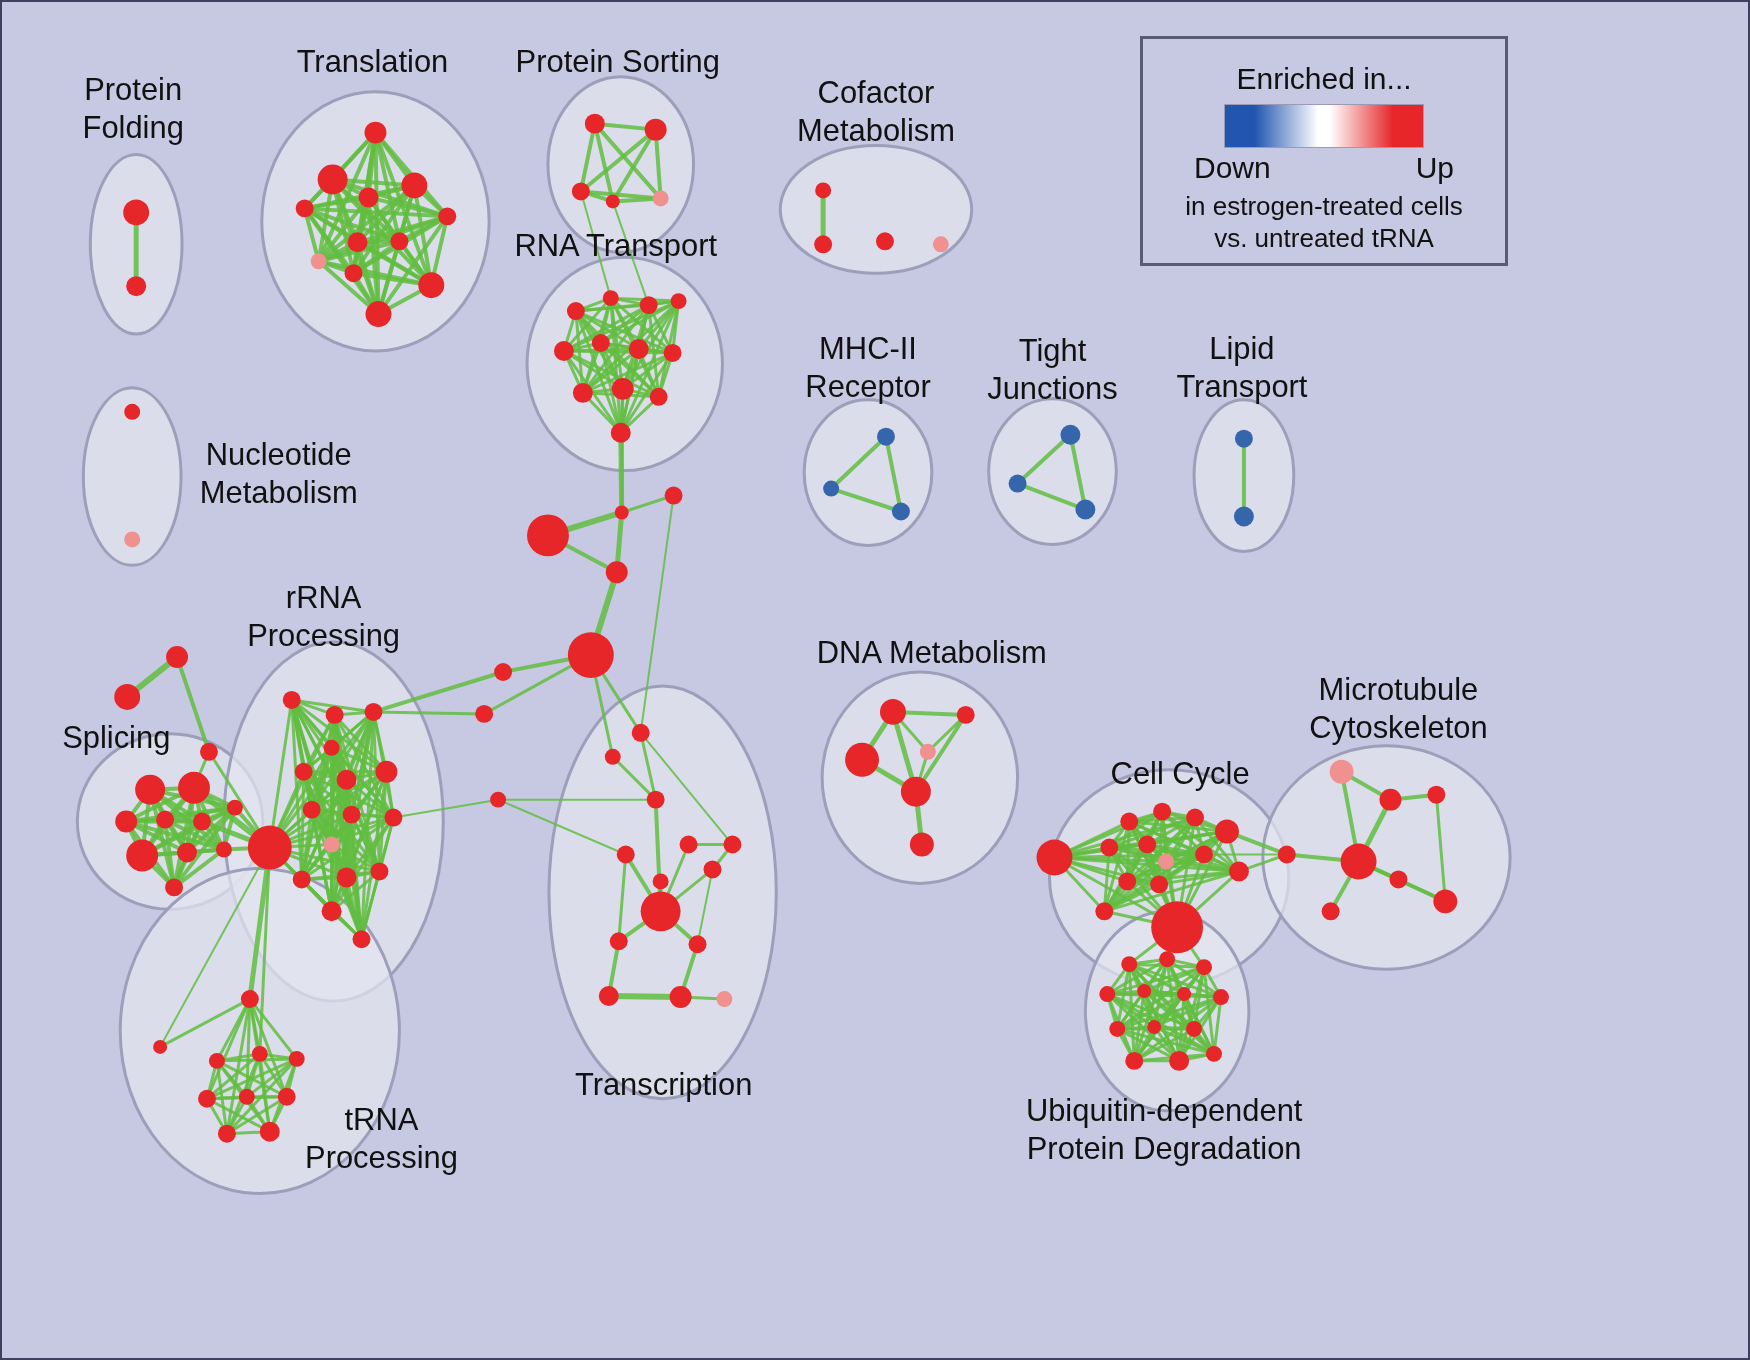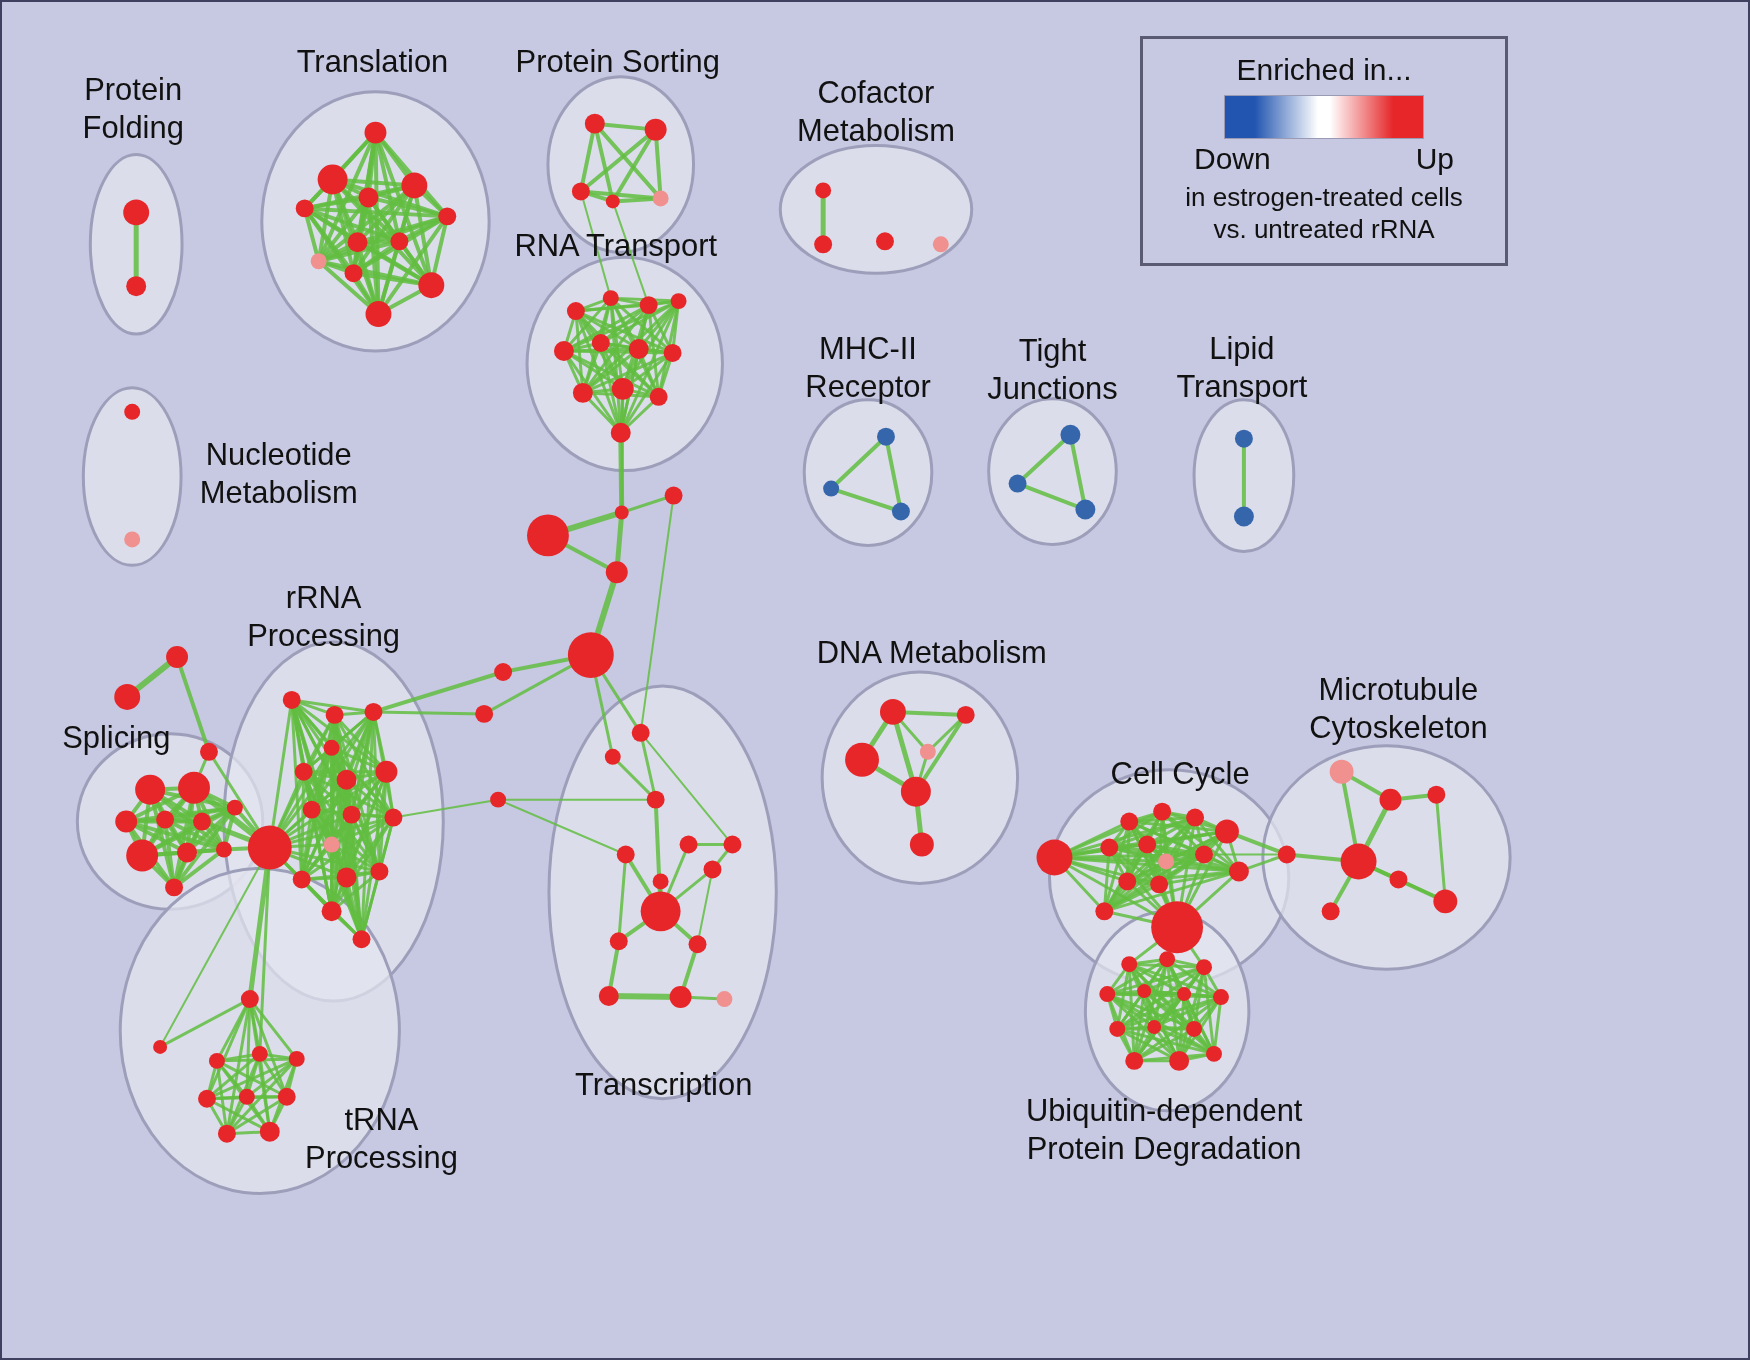--- a/index.html
+++ b/index.html
@@ -14,21 +14,21 @@
     padding-left:20px;
   }
   svg.net{position:absolute;left:0;top:0;width:100%;height:100%;}
   svg.net text{font-family:"Liberation Sans",sans-serif;}
   .legend{
     position:absolute;left:1138px;top:34px;width:368px;height:230px;
     border:3px solid #5a5b72;box-sizing:border-box;
     display:flex;flex-direction:column;align-items:center;
     color:#111;
   }
-  .legend-title{font-size:30px;margin-top:14px;}
+  .legend-title{font-size:30px;margin-top:23px;}
   .legend-bar{width:200px;height:44px;margin-top:8px;border:1px solid #9a9ab5;box-sizing:border-box;}
   .legend-row{width:260px;display:flex;justify-content:space-between;font-size:30px;margin-top:3px;align-items:flex-end;}
   .legend-sub{font-size:26px;line-height:32px;text-align:right;}
   .legend-sub.first{margin-top:5px;}
 </style>
 </head>
 <body>
 
 <div class="figure">
 
@@ -837,16 +837,16 @@
     </svg>
 
   <div class="legend">
     <div class="legend-title">Enriched in...</div>
     <div class="legend-bar" style="background: linear-gradient(to right, rgb(34, 85, 176) 0%, rgb(34, 85, 176) 15%, rgb(255, 255, 255) 47%, rgb(255, 255, 255) 53%, rgb(230, 38, 41) 85%, rgb(230, 38, 41) 100%);"></div>
     <div class="legend-row">
       <span>Down</span>
       <span>Up</span>
     </div>
     <div class="legend-sub first">in estrogen-treated cells</div>
-    <div class="legend-sub">vs. untreated rRNA</div>
+    <div class="legend-sub">vs. untreated tRNA</div>
   </div>
 
 </div>
 
 </body></html>

